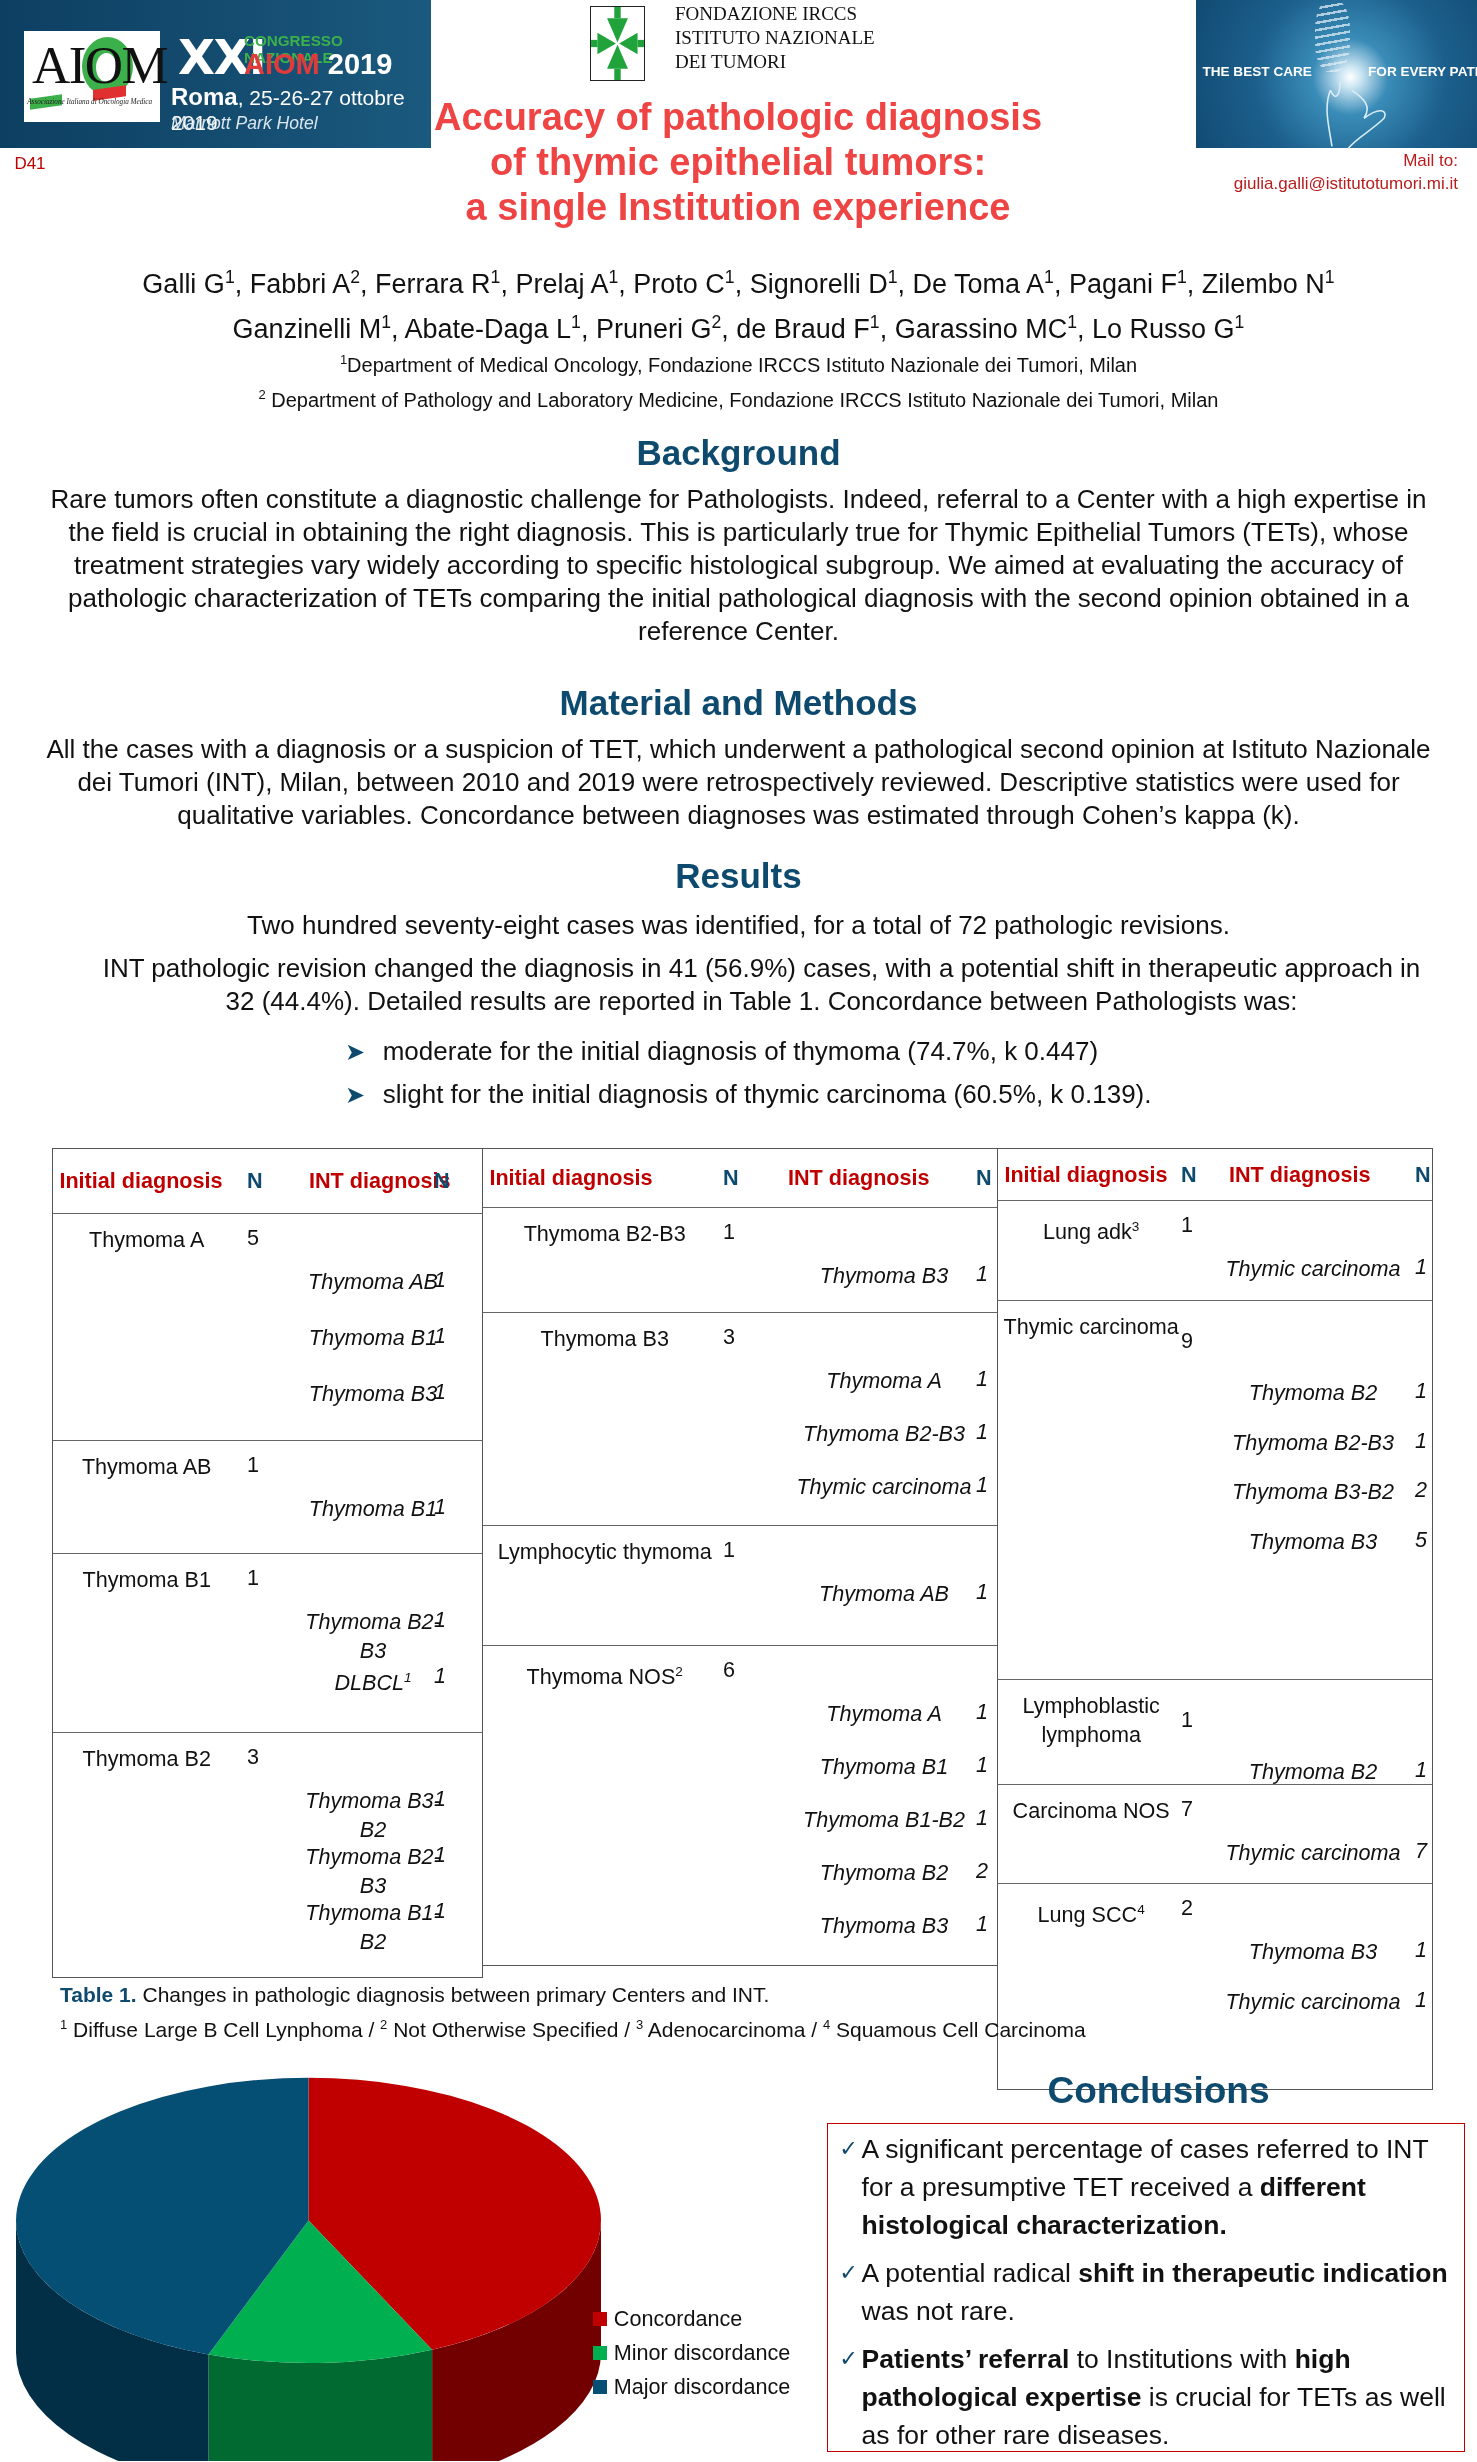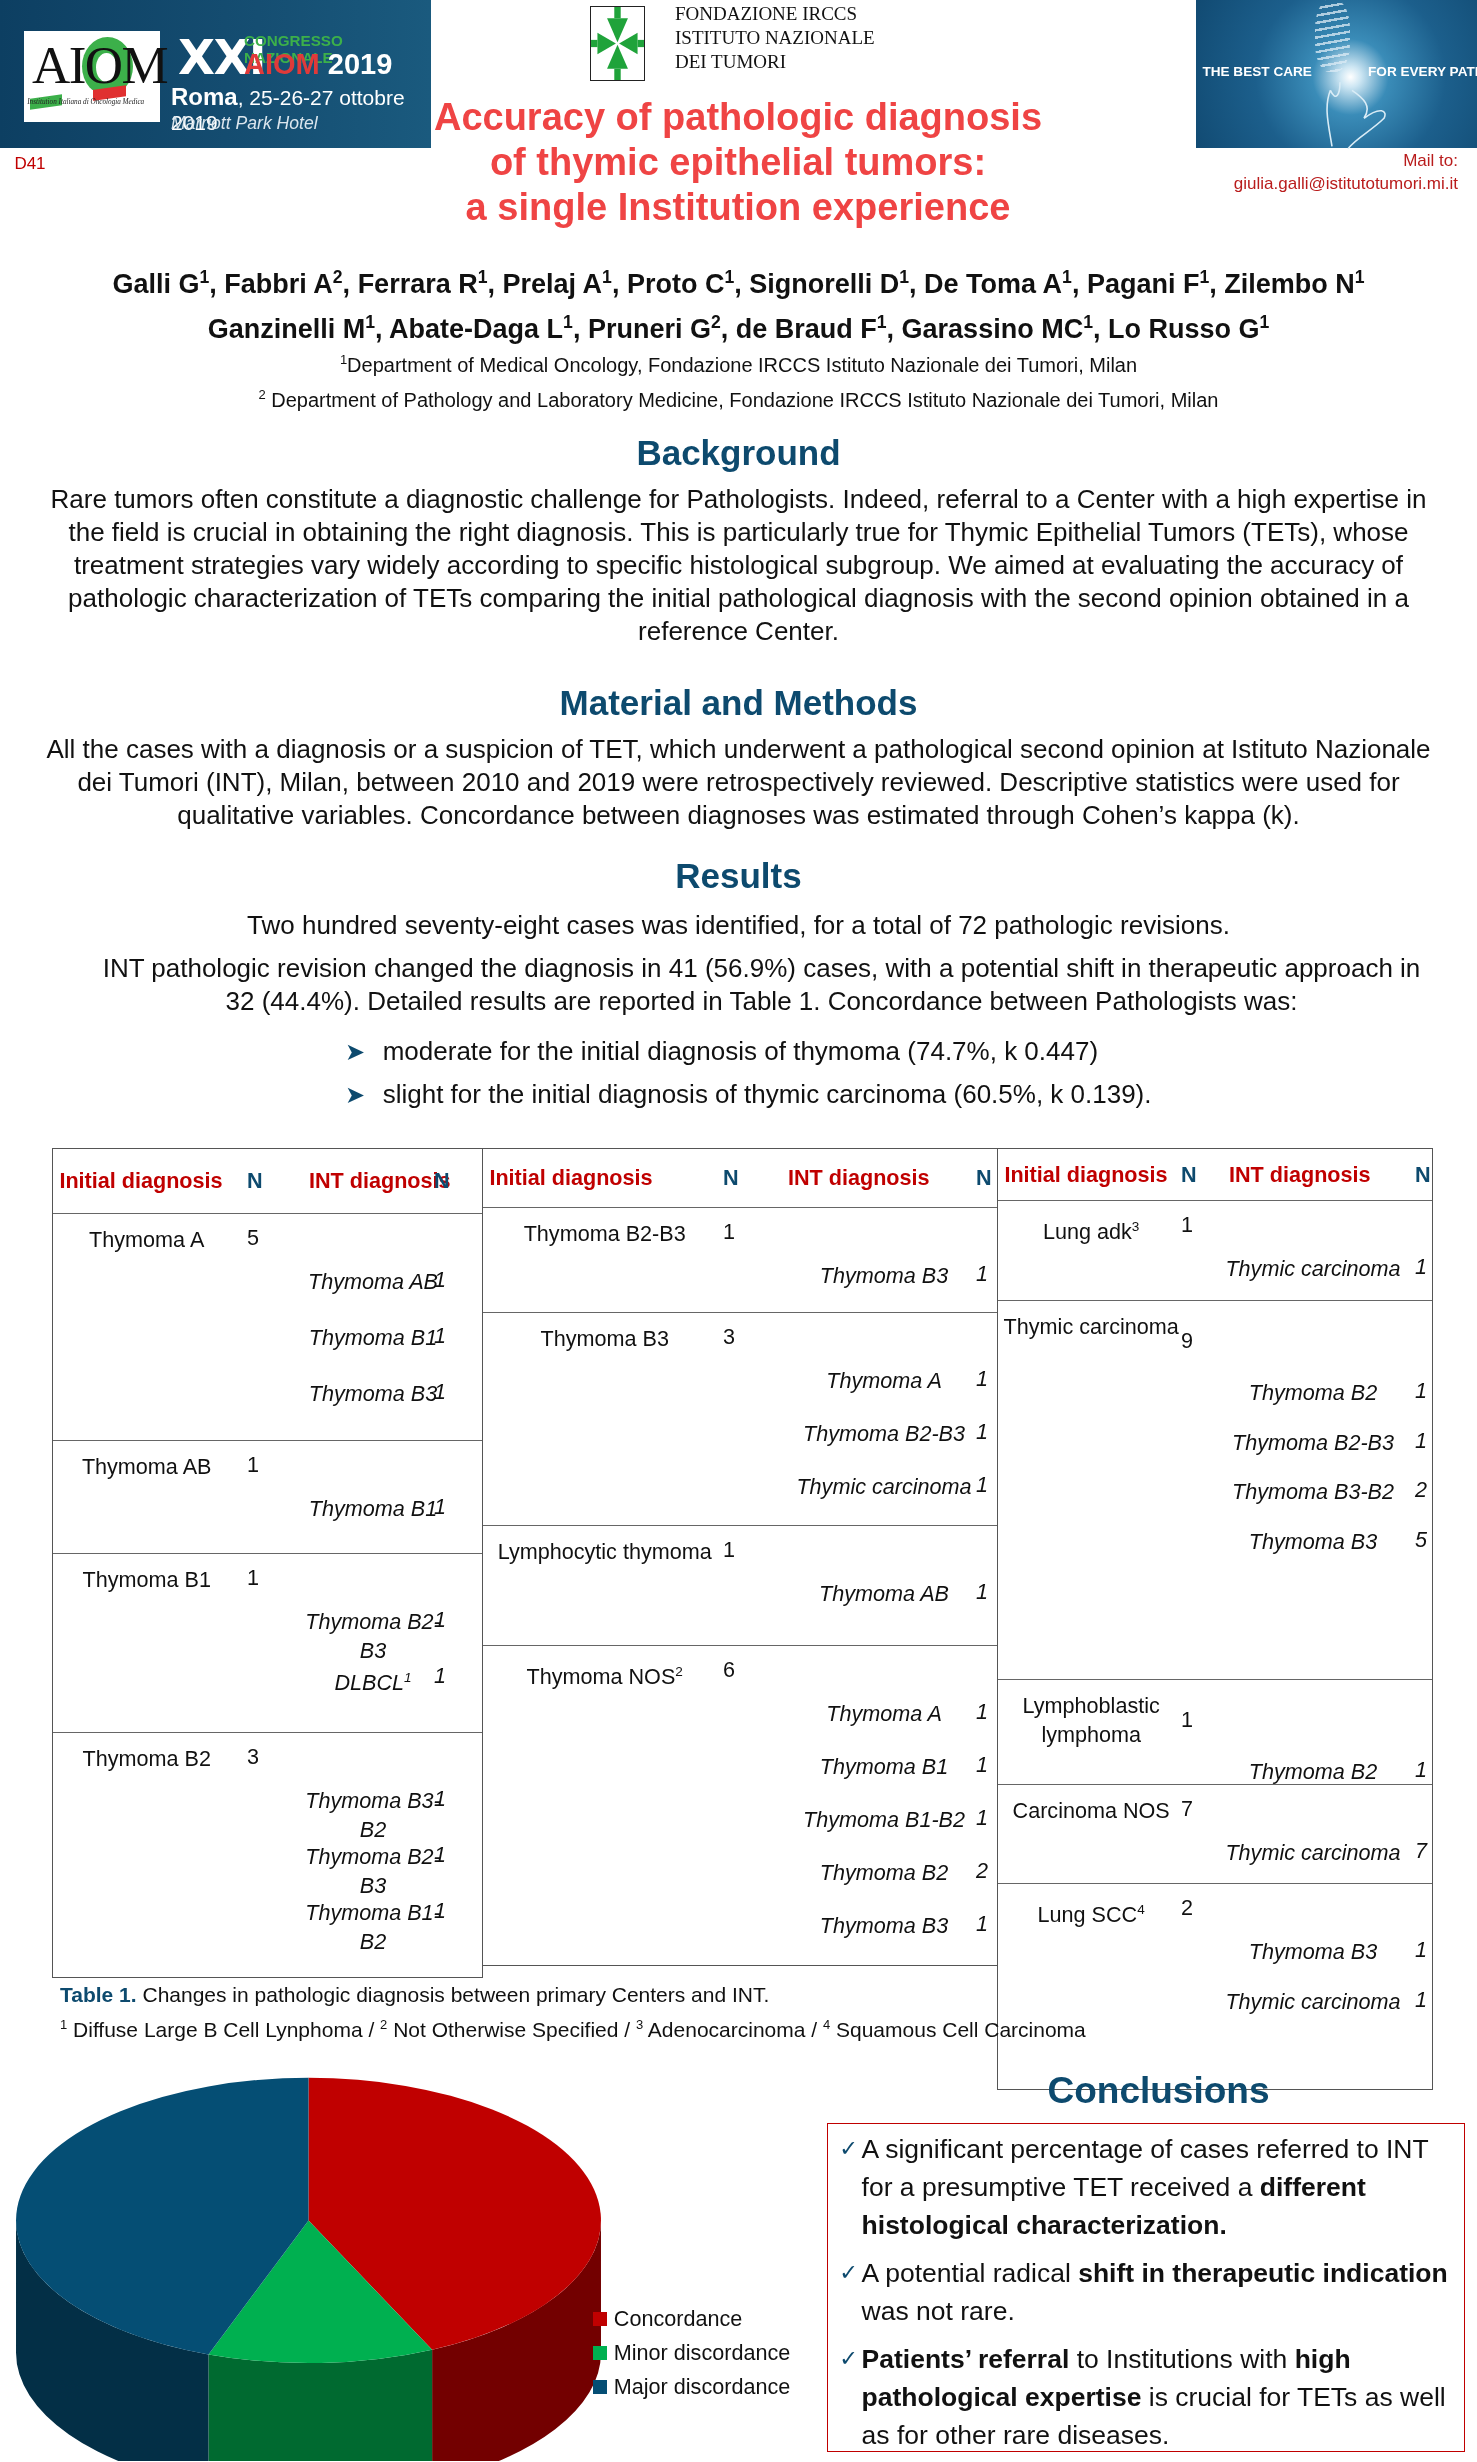--- a/index.html
+++ b/index.html
@@ -32,21 +32,21 @@
   .care-banner .t1 { position:absolute; left:6.4px; top:64px; color:#fff; font-weight:bold; font-size:13.6px; font-family:"Liberation Sans", sans-serif; }
   .care-banner .t2 { position:absolute; left:172px; top:64px; color:#fff; font-weight:bold; font-size:13.6px; font-family:"Liberation Sans", sans-serif; white-space:nowrap; }
   .care-banner .dna { position:absolute; left:119px; top:0; width:35px; height:72px;
       background:repeating-linear-gradient(170deg, rgba(220,235,245,0.75) 0 2.4px, transparent 2.4px 7.2px); border-radius:40%; }
 
   .d41 { left:14.4px; top:154px; font-size:17px; color:#c00000; }
   .mail { right:19px; top:149px; text-align:right; font-size:17px; line-height:23px; color:#b91c1c; }
 
   .title { left:337px; top:95px; width:802px; text-align:center; color:#ef4444; font-weight:bold;
            font-size:38px; line-height:45px; font-family:"Liberation Sans", sans-serif; }
-  .authors { left:32px; top:258px; width:1413px; text-align:center; font-size:27px; line-height:38px; color:#111;font-weight:bold; }
+  .authors { left:32px; top:258px; width:1413px; text-align:center; font-size:27px; line-height:38px; color:#111; }
   .authors sup { font-size:17.6px; }
   .aff { left:32px; top:345px; width:1413px; text-align:center; font-size:20px; line-height:30.5px; color:#111; }
   .aff sup { font-size:13px; }
 
   .section-h { position:absolute; left:0; width:1477px; text-align:center; font-weight:bold; color:#0d4a6e; font-size:35px; }
   .para { position:absolute; left:32px; width:1413px; text-align:center; font-size:26px; line-height:33px; color:#111; }
   .bullets { position:absolute; left:345px; top:1030px; font-size:26px; line-height:43px; }
   .bullets .row { display:flex; align-items:center; gap:17.6px; }
   .arrow { color:#0d4a6e; font-size:24px; }
 
@@ -79,21 +79,21 @@
 </style>
 </head>
 <body>
 
 <div class="abs aiom-banner">
   <div class="aiom-logo">
     <div class="ring"></div>
     <div class="ring-in"></div>
     <div class="flag"></div>
     <div class="big">AIOM</div>
-    <div class="sub">Institution Italiana di Oncologia Medica</div>
+    <div class="sub">Associazione Italiana di Oncologia Medica</div>
   </div>
   <div class="xxi">XXI</div>
   <div class="cong">CONGRESSO NAZIONALE</div>
   <div class="aiom-yr">
     <span class="red">AIOM</span>
     <span class="wh">2019</span>
   </div>
   <div class="roma">
     <b>Roma</b><span>, </span><span>25-26-27 ottobre 2019</span>
   </div>

